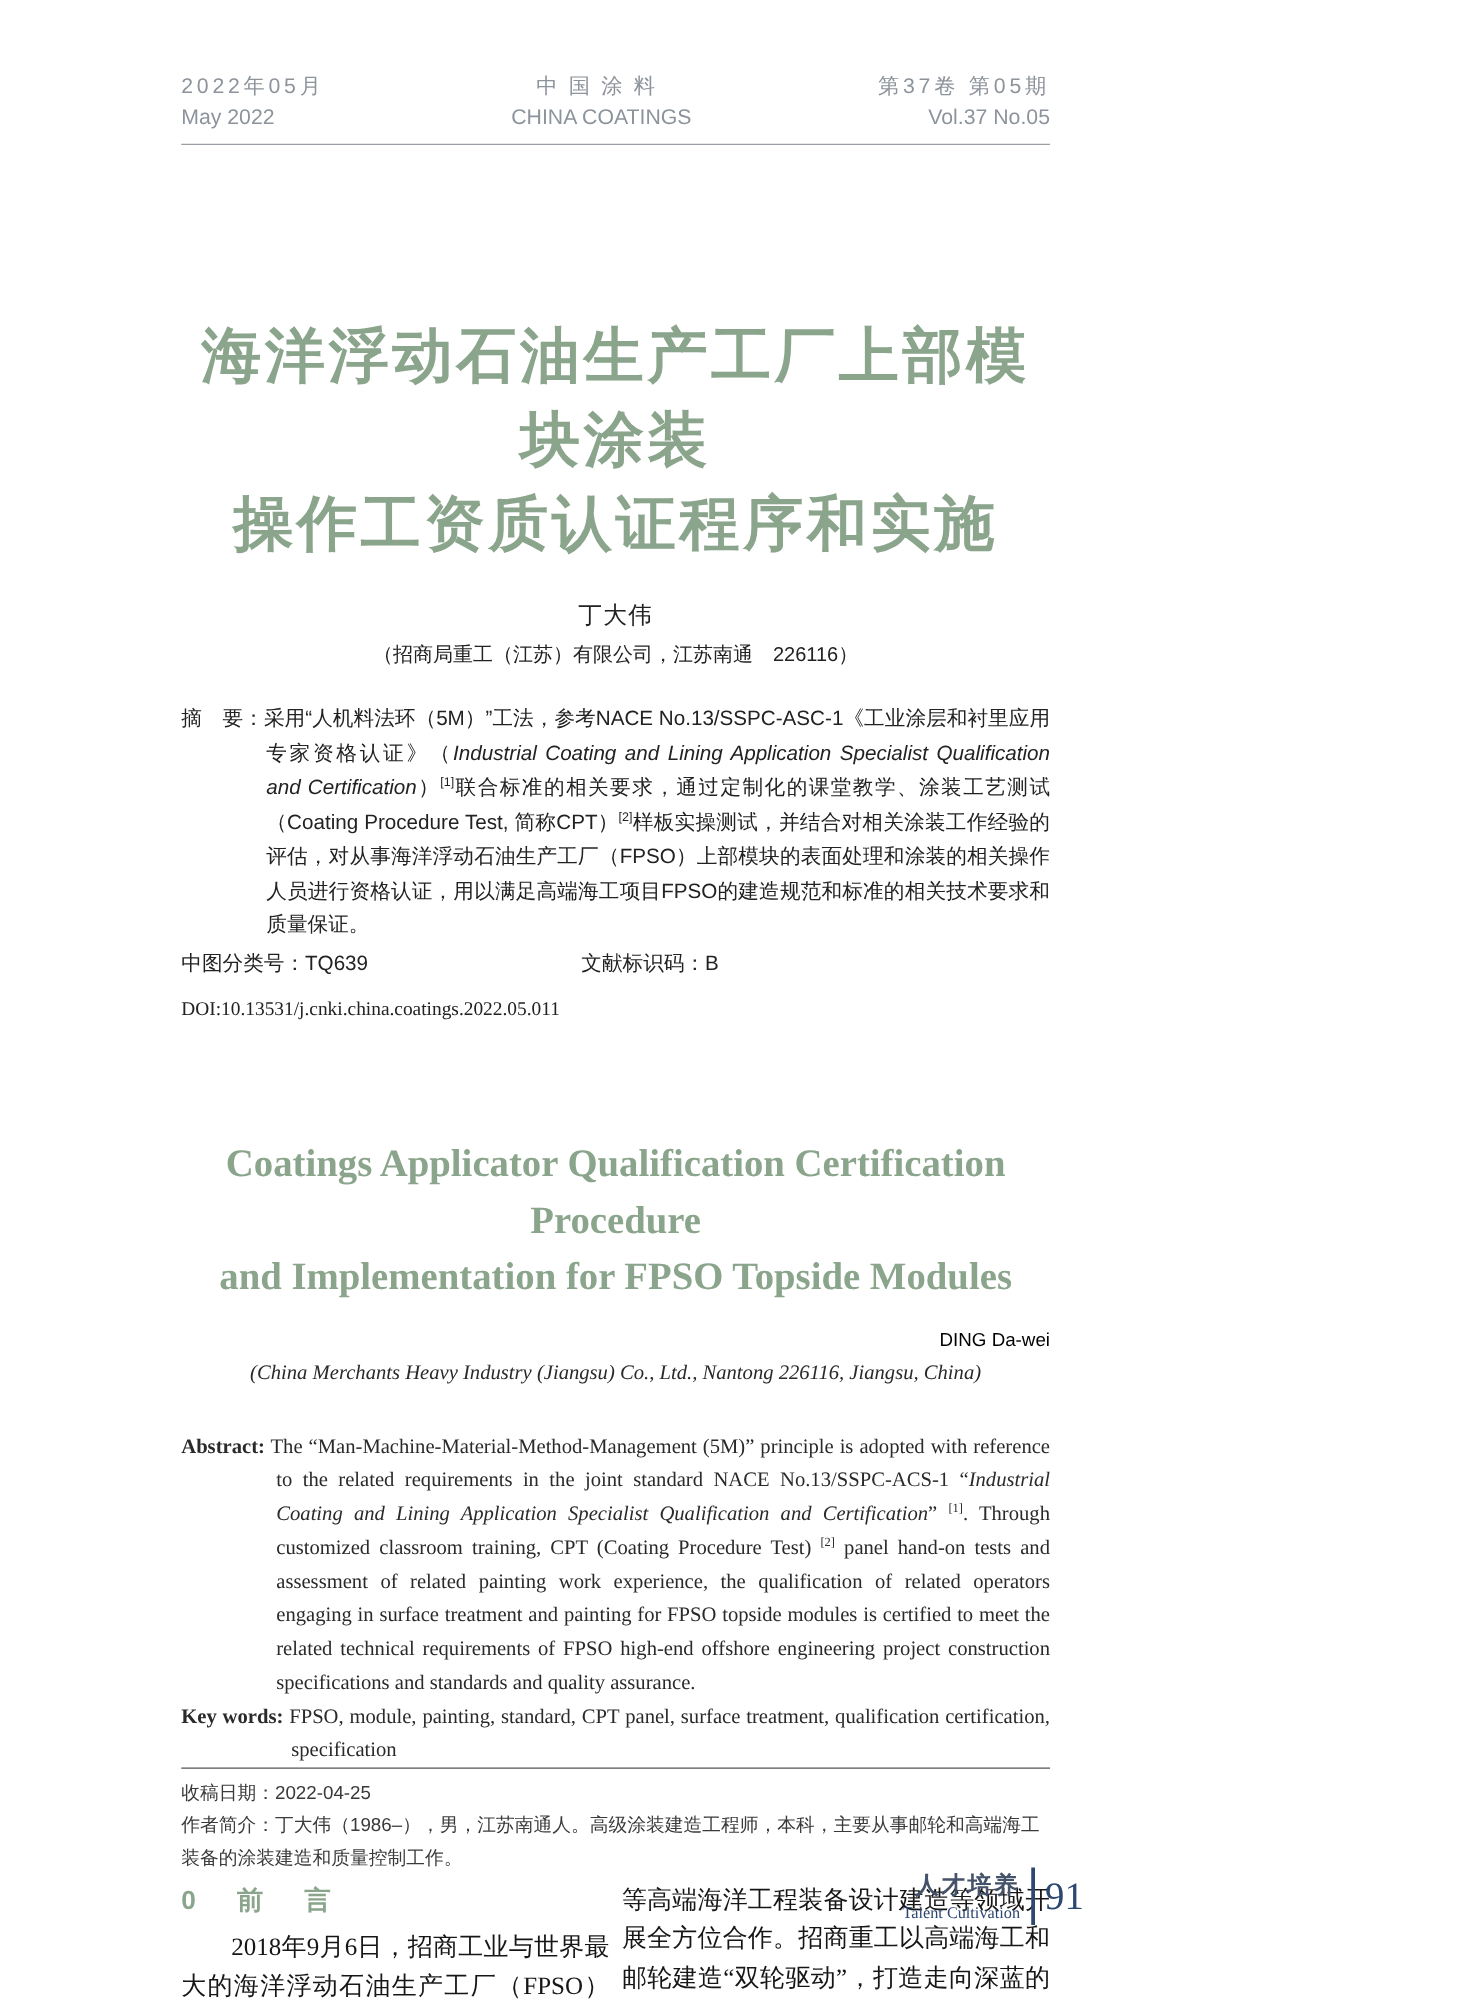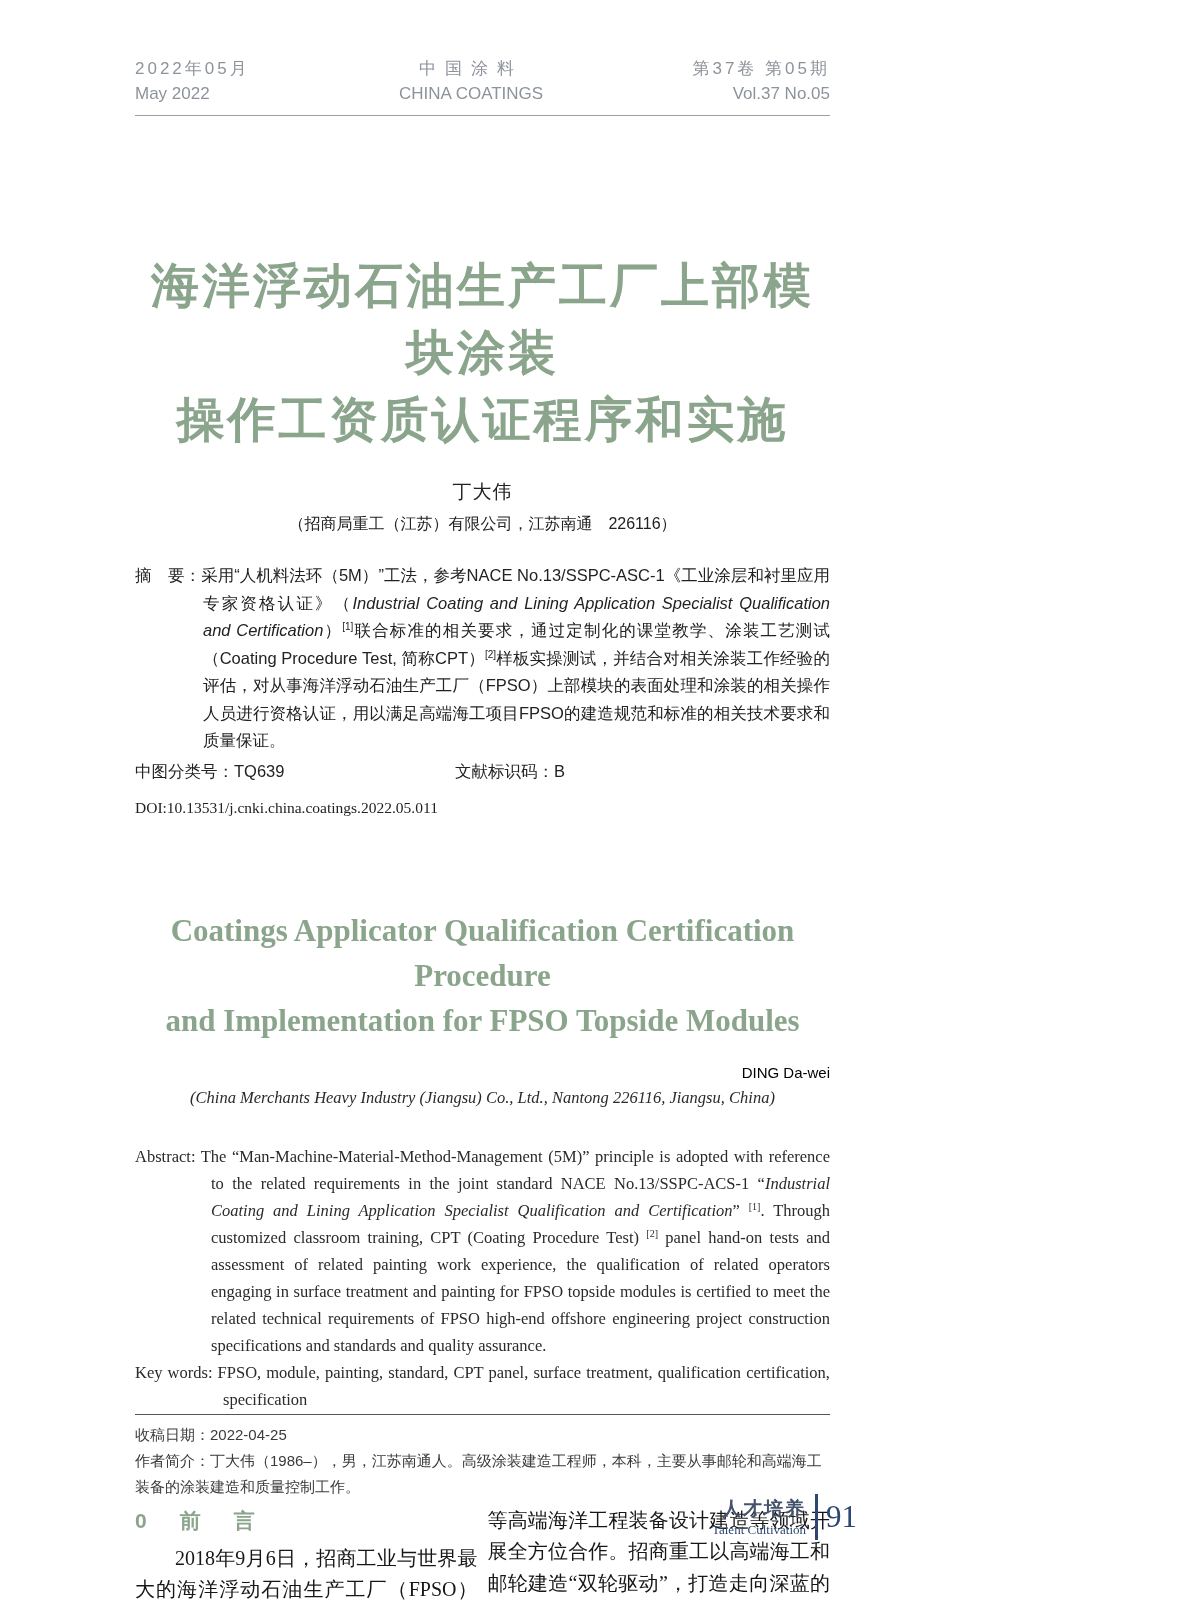--- a/index.html
+++ b/index.html
@@ -8,20 +8,21 @@
     width: 1187px; height: 1600px;
     position: relative;
     font-family: "Liberation Sans", "DejaVu Sans", sans-serif;
     color: #1e1e1e;
     overflow: hidden;
   }
   .page {
     position: relative;
     width: 969px; height: 1600px;
     padding: 0 139px 0 135px;
+    margin-left: 10px;
   }
 
   
   .journal-header {
     padding-top: 56px;
     display: flex;
     justify-content: space-between;
     align-items: flex-end;
     border-bottom: 1.5px solid #9aa0a6;
     padding-bottom: 9px;
@@ -109,21 +110,21 @@
   
   .meta-en {
     margin-top: 35px;
     font-family: "Liberation Serif", "DejaVu Serif", serif;
     font-size: 16.5px;
     line-height: 27px;
     color: #2a2a2a;
   }
   .hang-abs-en { padding-left: 76px; text-indent: -76px; text-align: justify; }
   .hang-kw-en  { padding-left: 88px; text-indent: -88px; text-align: justify; }
-  .label-b { font-weight: 400; }
+  .label-b { font-weight: 700; }
 
   
   .body-cols {
     margin-top: 92px;
     display: flex;
     gap: 10px;
   }
   .col { flex: 1 1 0; }
   .sec-heading {
     color: #8aa58c;

